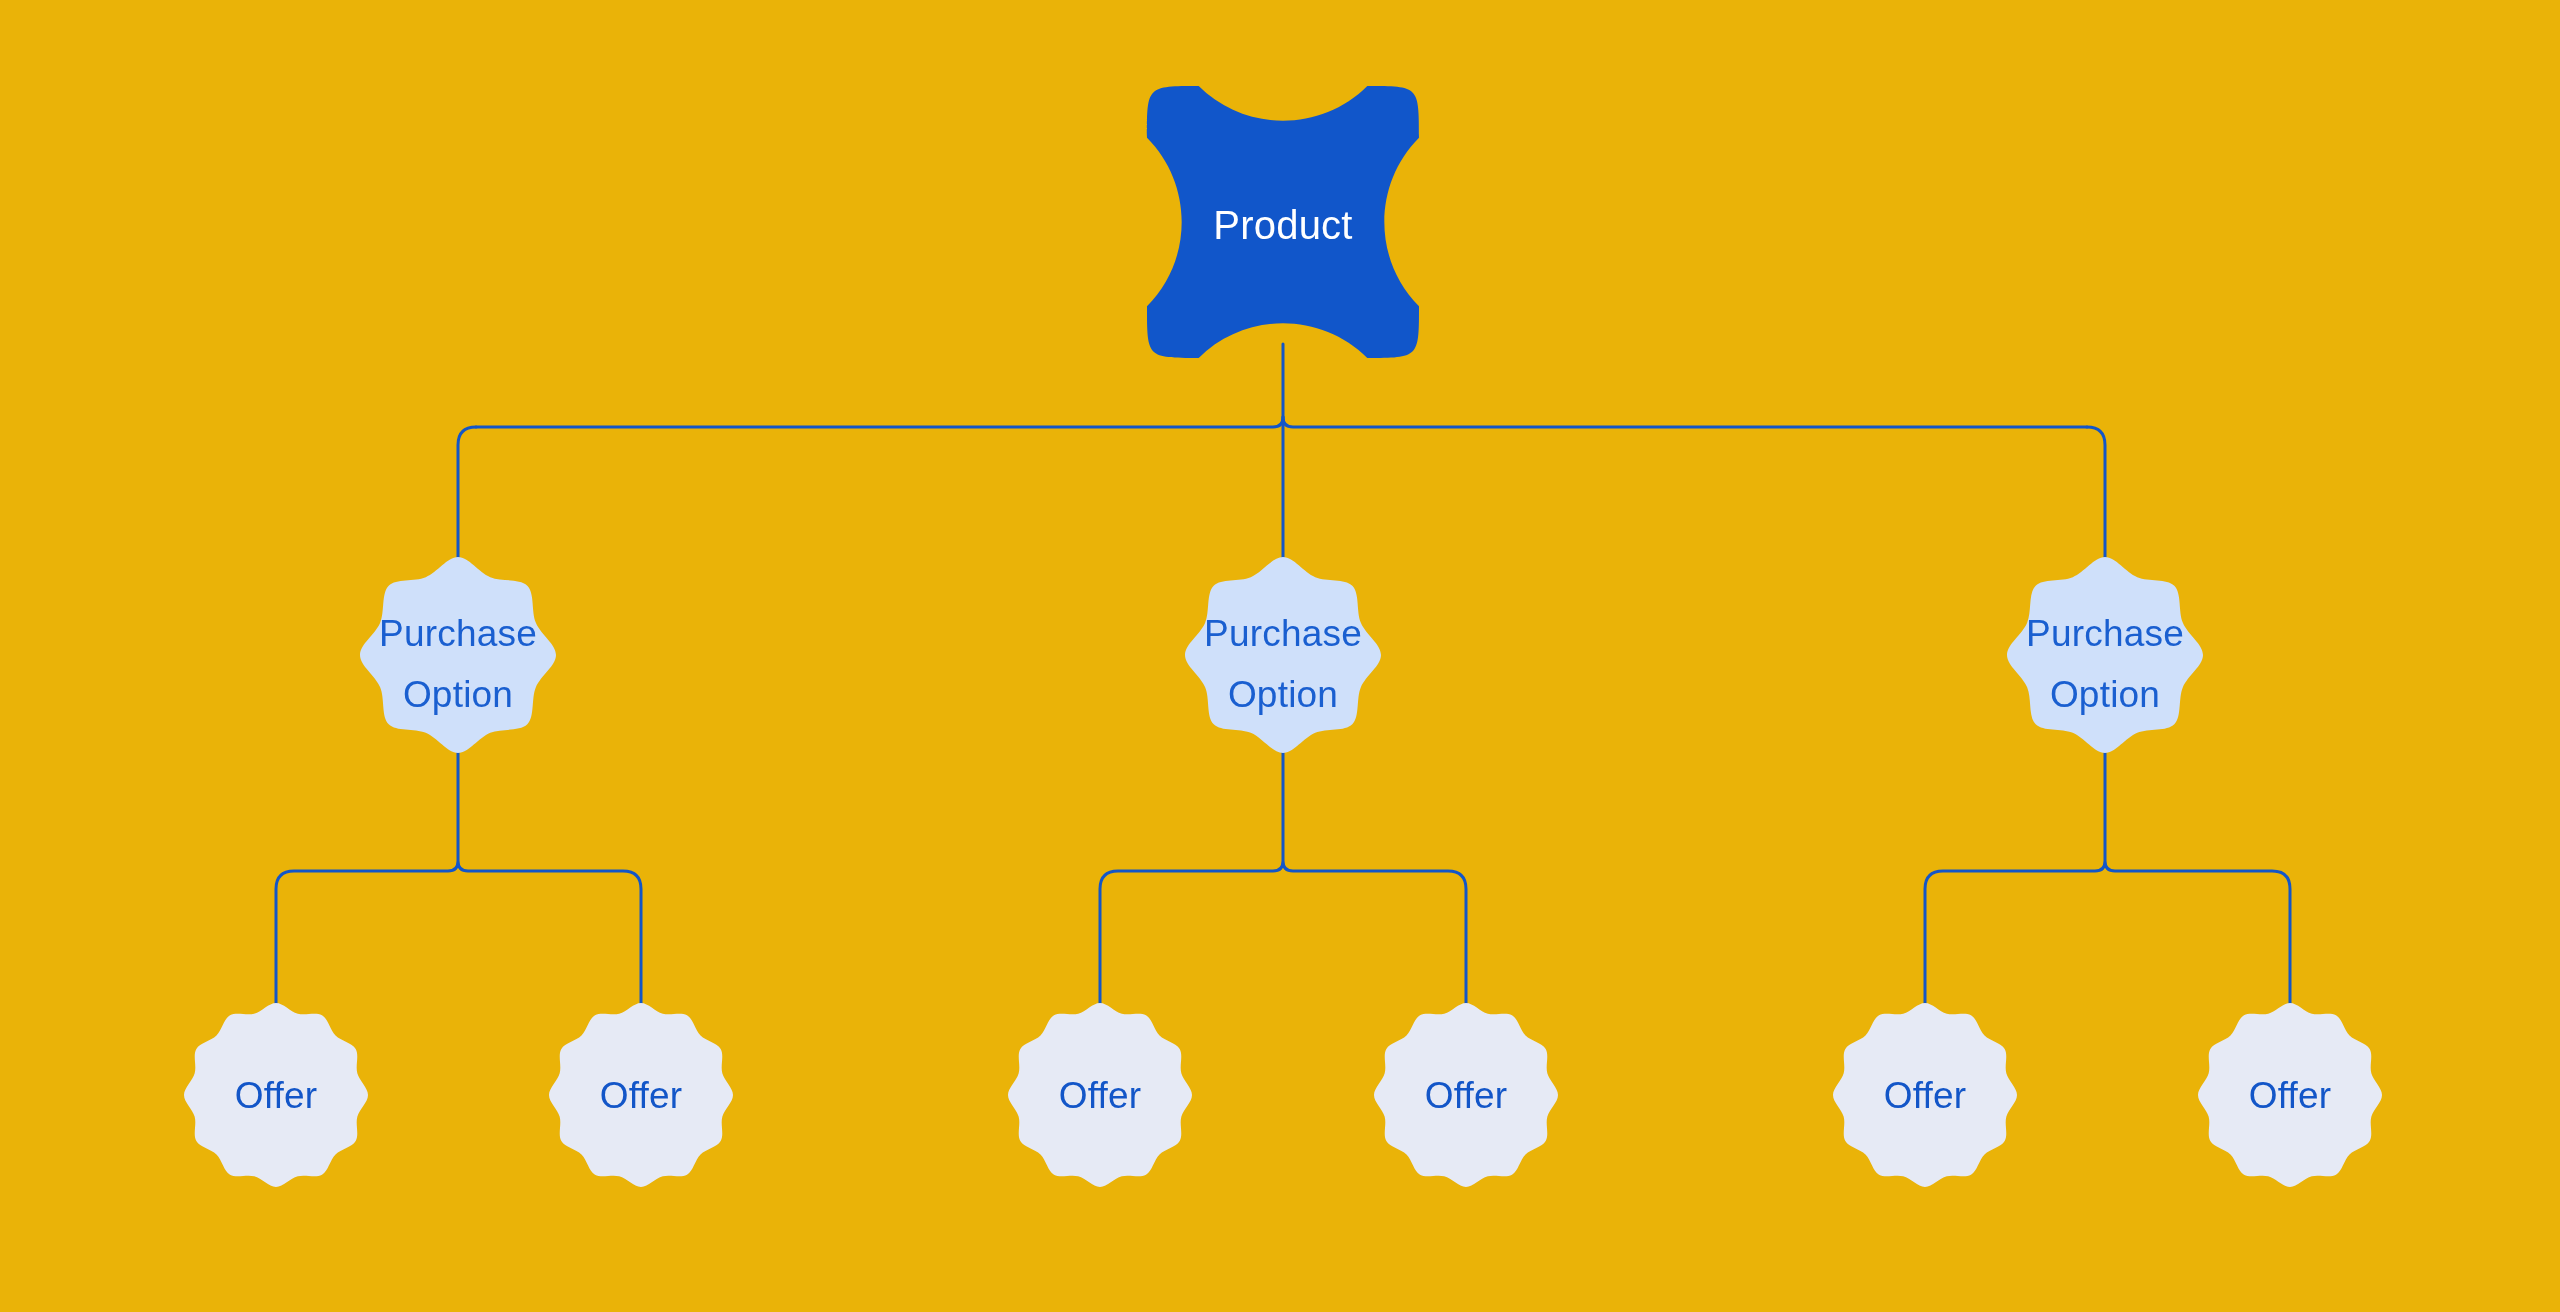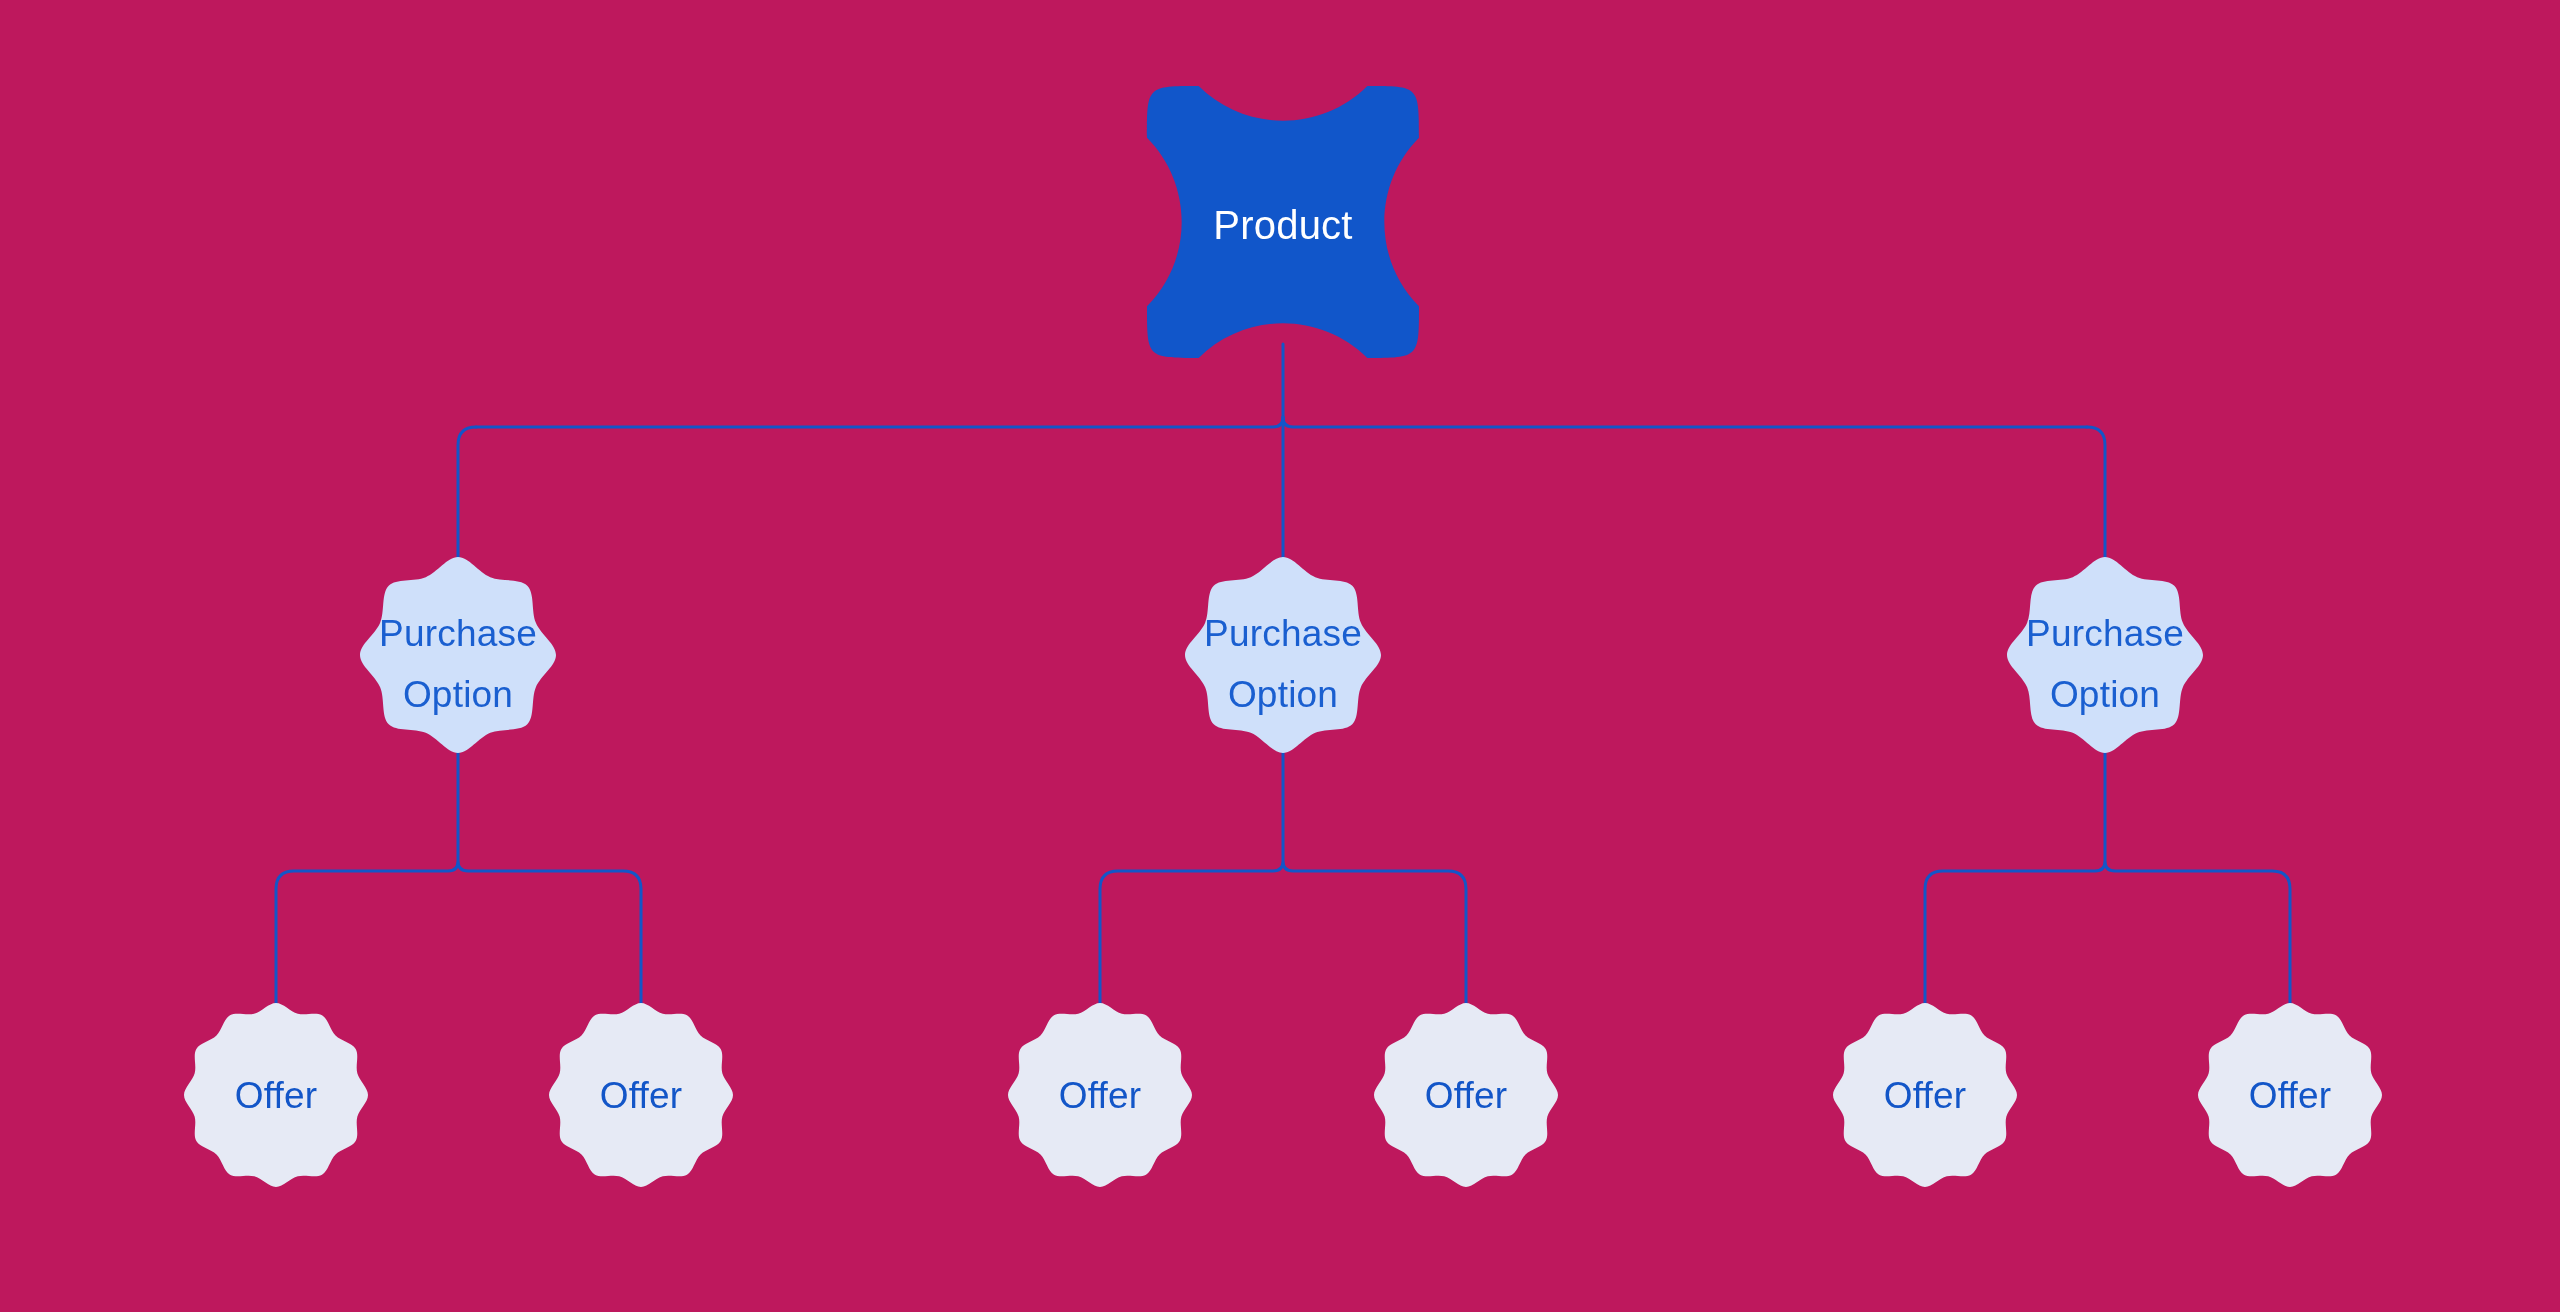--- a/index.html
+++ b/index.html
@@ -51,21 +51,21 @@
     fill: none;
     stroke: #1356c8;
     stroke-width: 3;
     stroke-linecap: round;
     stroke-linejoin: round;
   }
 </style>
 </head>
 <body>
 
-<div id="diagram-root" style="background: #be185d; text-align: center;">
+<div id="diagram-root" style="background: #eab308; text-align: center;">
   <svg id="diagram-svg" viewBox="0 0 2560 1312" xmlns="http://www.w3.org/2000/svg">
 
     <g id="connectors-layer">
 
       <path class="connector" id="edge-root-stem" d="M 1283 344 L 1283 417" stroke="#1356c8"></path>
 
       <path class="connector" id="edge-l1-bus" d="M 476 427 L 1273 427 Q 1283 427 1283 417 Q 1283 427 1293 427 L 2087 427" stroke="#1356c8"></path>
       <path class="connector" id="edge-l1-left" d="M 476 427 Q 458 427 458 445 L 458 567" stroke="#1356c8"></path>
       <path class="connector" id="edge-l1-mid" d="M 1283 417 L 1283 567" stroke="#1356c8"></path>
       <path class="connector" id="edge-l1-right" d="M 2087 427 Q 2105 427 2105 445 L 2105 567" stroke="#1356c8"></path>

